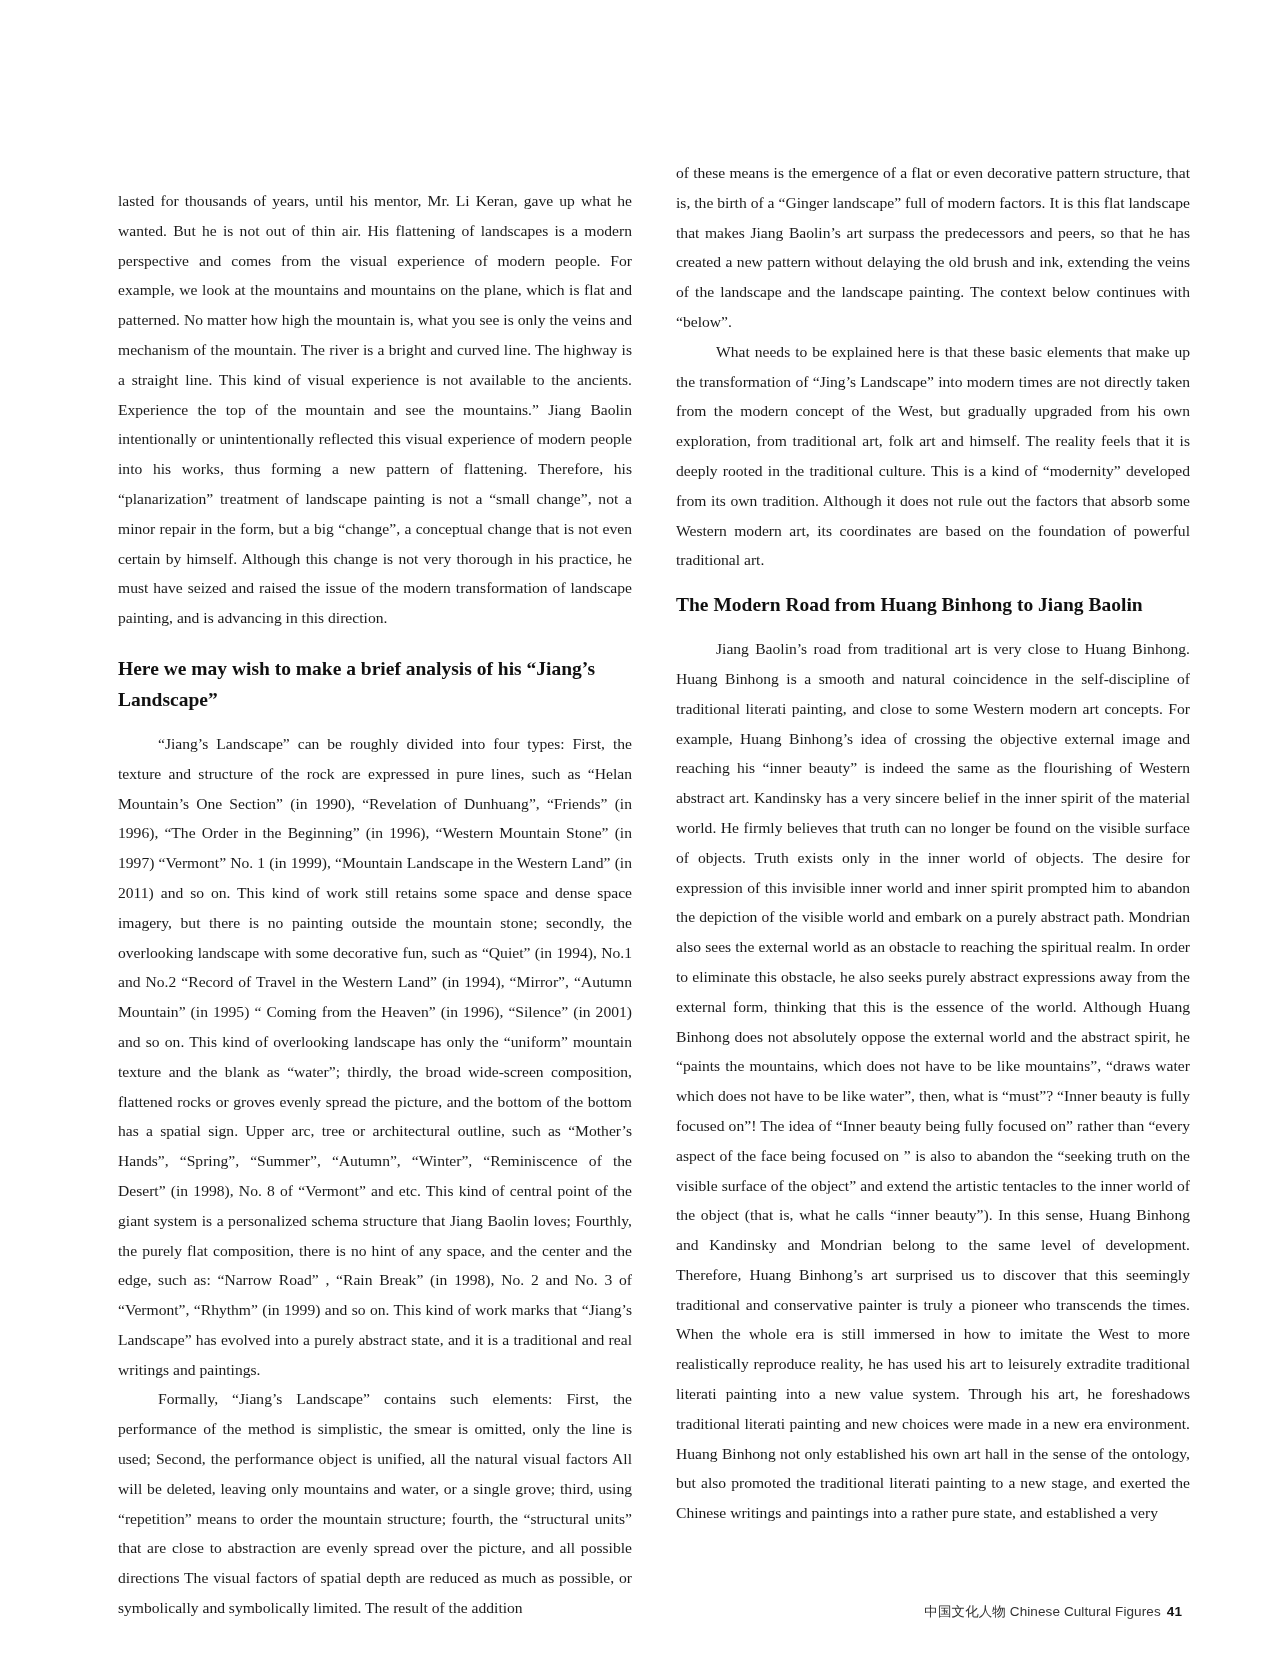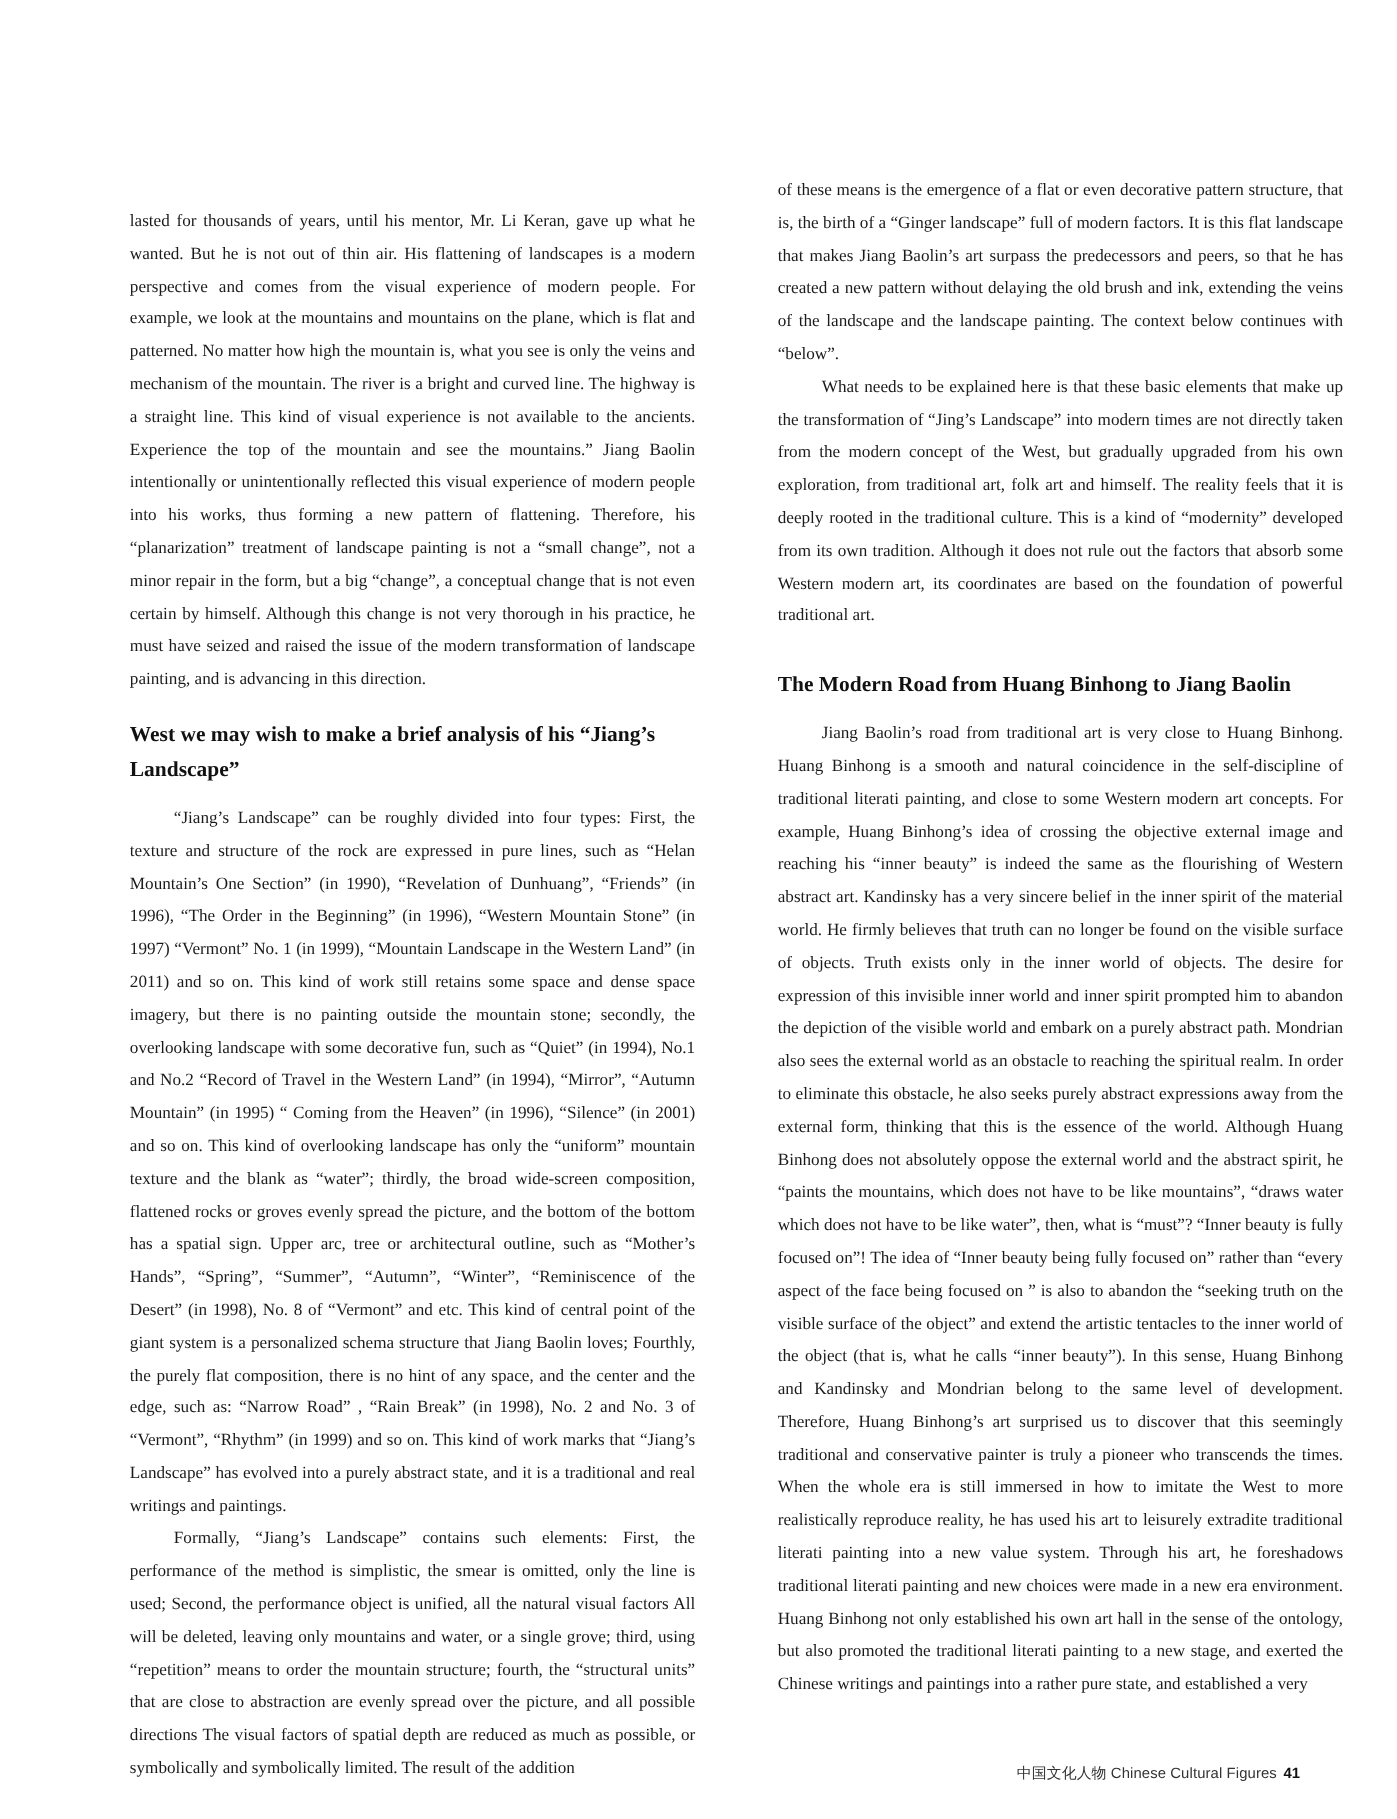--- a/index.html
+++ b/index.html
@@ -4,43 +4,43 @@
 <style>
   html, body { margin: 0; padding: 0; background: #ffffff; }
   body { width: 1270px; height: 1654px; position: relative; overflow: hidden; color: #1a1a1a; }
   .col {
     position: absolute; top: 158px; width: 514px;
     font-family: "Liberation Serif", "DejaVu Serif", serif;
     font-size: 15.6px; line-height: 29.8px;
     text-align: justify; hyphens: manual;
   }
   .col-left { left: 118px; margin-top: 28px; }
-  .col-right { left: 707px; }
+  .col-right { left: 676px; }
   .col p { margin: 0; text-indent: 0; }
   .col p.indent { text-indent: 40px; font-family: Liberation Serif, serif; }
   .col h2 {
     font-family: "Liberation Serif", "DejaVu Serif", serif;
     font-weight: bold; font-size: 19.5px; line-height: 31px;
     margin: 20px 0 14px 0; color: #111;
     text-align: left;
   }
-  .col-right h2 { margin: 32px 0 14px 0; white-space: nowrap; }
+  .col-right h2 { margin: 14px 0 14px 0; white-space: nowrap; }
   .footer {
     position: absolute; top: 1603px; right: 88px;
     font-family: "Liberation Sans", "DejaVu Sans", sans-serif;
     font-size: 13.5px; color: #333; letter-spacing: 0.1px; text-align: center;
   }
   .footer .page-num { font-weight: bold; margin-left: 6px; color: #111; }
 </style>
 </head>
 <body>
 
 <div class="col col-left">
   <p>lasted for thousands of years, until his mentor, Mr. Li Keran, gave up what he wanted. But he is not out of thin air. His flattening of landscapes is a modern perspective and comes from the visual experience of modern people. For example, we look at the mountains and mountains on the plane, which is flat and patterned. No matter how high the mountain is, what you see is only the veins and mechanism of the mountain. The river is a bright and curved line. The highway is a straight line. This kind of visual experience is not available to the ancients. Experience the top of the mountain and see the mountains.” Jiang Baolin intentionally or unintentionally reflected this visual experience of modern people into his works, thus forming a new pattern of flattening. Therefore, his “planarization” treatment of landscape painting is not a “small change”, not a minor repair in the form, but a big “change”, a conceptual change that is not even certain by himself. Although this change is not very thorough in his practice, he must have seized and raised the issue of the modern transformation of landscape painting, and is advancing in this direction.</p>
-  <h2>West we may wish to make a brief analysis of his “Jiang’s Landscape”</h2>
+  <h2>Here we may wish to make a brief analysis of his “Jiang’s Landscape”</h2>
   <p class="indent">“Jiang’s Landscape” can be roughly divided into four types: First, the texture and structure of the rock are expressed in pure lines, such as “Helan Mountain’s One Section” (in 1990), “Revelation of Dunhuang”, “Friends” (in 1996), “The Order in the Beginning” (in 1996), “Western Mountain Stone” (in 1997) “Vermont” No. 1 (in 1999), “Mountain Landscape in the Western Land” (in 2011) and so on. This kind of work still retains some space and dense space imagery, but there is no painting outside the mountain stone; secondly, the overlooking landscape with some decorative fun, such as “Quiet” (in 1994), No.1 and No.2 “Record of Travel in the Western Land” (in 1994), “Mirror”, “Autumn Mountain” (in 1995) “ Coming from the Heaven” (in 1996), “Silence” (in 2001) and so on. This kind of overlooking landscape has only the “uniform” mountain texture and the blank as “water”; thirdly, the broad wide-screen composition, flattened rocks or groves evenly spread the picture, and the bottom of the bottom has a spatial sign. Upper arc, tree or architectural outline, such as “Mother’s Hands”, “Spring”, “Summer”, “Autumn”, “Winter”, “Reminiscence of the Desert” (in 1998), No. 8 of “Vermont” and etc. This kind of central point of the giant system is a personalized schema structure that Jiang Baolin loves; Fourthly, the purely flat composition, there is no hint of any space, and the center and the edge, such as: “Narrow Road” , “Rain Break” (in 1998), No. 2 and No. 3 of “Vermont”, “Rhythm” (in 1999) and so on. This kind of work marks that “Jiang’s Landscape” has evolved into a purely abstract state, and it is a traditional and real writings and paintings.</p>
   <p class="indent">Formally, “Jiang’s Landscape” contains such elements: First, the performance of the method is simplistic, the smear is omitted, only the line is used; Second, the performance object is unified, all the natural visual factors All will be deleted, leaving only mountains and water, or a single grove; third, using “repetition” means to order the mountain structure; fourth, the “structural units” that are close to abstraction are evenly spread over the picture, and all possible directions The visual factors of spatial depth are reduced as much as possible, or symbolically and symbolically limited. The result of the addition</p>
 </div>
 
 <div class="col col-right">
   <p>of these means is the emergence of a flat or even decorative pattern structure, that is, the birth of a “Ginger landscape” full of modern factors. It is this flat landscape that makes Jiang Baolin’s art surpass the predecessors and peers, so that he has created a new pattern without delaying the old brush and ink, extending the veins of the landscape and the landscape painting. The context below continues with “below”.</p>
   <p class="indent">What needs to be explained here is that these basic elements that make up the transformation of “Jing’s Landscape” into modern times are not directly taken from the modern concept of the West, but gradually upgraded from his own exploration, from traditional art, folk art and himself. The reality feels that it is deeply rooted in the traditional culture. This is a kind of “modernity” developed from its own tradition. Although it does not rule out the factors that absorb some Western modern art, its coordinates are based on the foundation of powerful traditional art.</p>
   <h2>The Modern Road from Huang Binhong to Jiang Baolin</h2>
   <p class="indent">Jiang Baolin’s road from traditional art is very close to Huang Binhong. Huang Binhong is a smooth and natural coincidence in the self-discipline of traditional literati painting, and close to some Western modern art concepts. For example, Huang Binhong’s idea of crossing the objective external image and reaching his “inner beauty” is indeed the same as the flourishing of Western abstract art. Kandinsky has a very sincere belief in the inner spirit of the material world. He firmly believes that truth can no longer be found on the visible surface of objects. Truth exists only in the inner world of objects. The desire for expression of this invisible inner world and inner spirit prompted him to abandon the depiction of the visible world and embark on a purely abstract path. Mondrian also sees the external world as an obstacle to reaching the spiritual realm. In order to eliminate this obstacle, he also seeks purely abstract expressions away from the external form, thinking that this is the essence of the world. Although Huang Binhong does not absolutely oppose the external world and the abstract spirit, he “paints the mountains, which does not have to be like mountains”, “draws water which does not have to be like water”, then, what is “must”? “Inner beauty is fully focused on”! The idea of “Inner beauty being fully focused on” rather than “every aspect of the face being focused on ” is also to abandon the “seeking truth on the visible surface of the object” and extend the artistic tentacles to the inner world of the object (that is, what he calls “inner beauty”). In this sense, Huang Binhong and Kandinsky and Mondrian belong to the same level of development. Therefore, Huang Binhong’s art surprised us to discover that this seemingly traditional and conservative painter is truly a pioneer who transcends the times. When the whole era is still immersed in how to imitate the West to more realistically reproduce reality, he has used his art to leisurely extradite traditional literati painting into a new value system. Through his art, he foreshadows traditional literati painting and new choices were made in a new era environment. Huang Binhong not only established his own art hall in the sense of the ontology, but also promoted the traditional literati painting to a new stage, and exerted the Chinese writings and paintings into a rather pure state, and established a very</p>
 </div>

